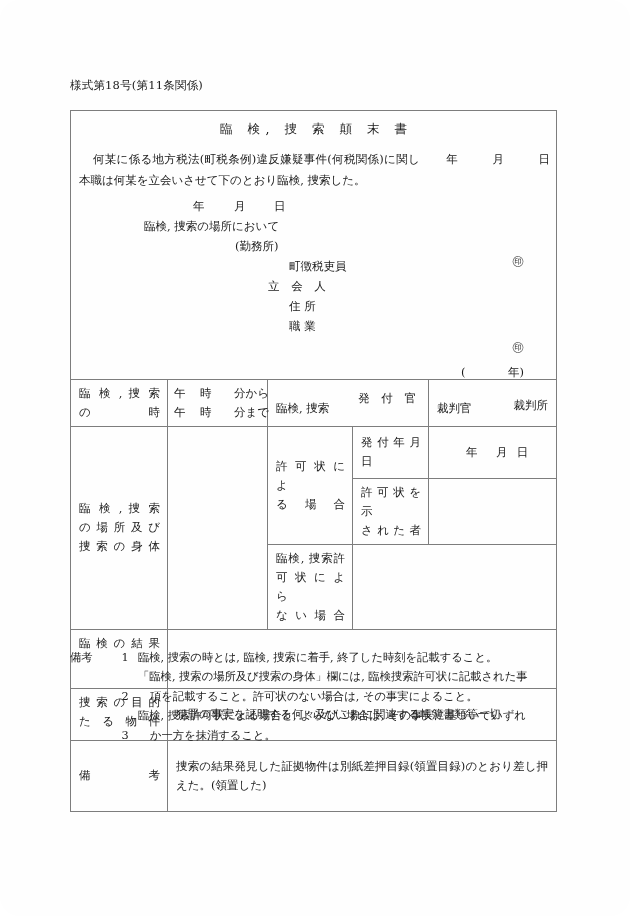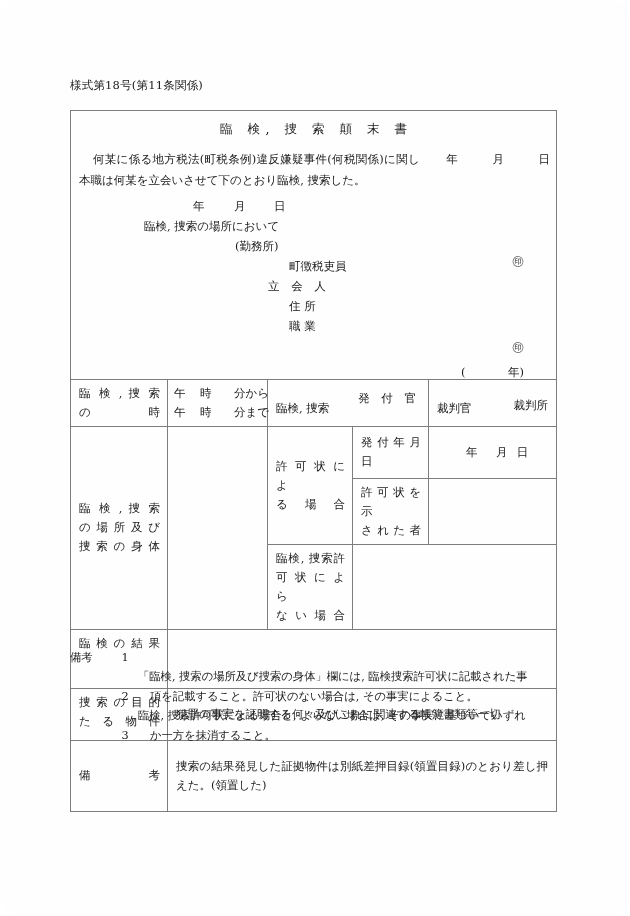--- a/index.html
+++ b/index.html
@@ -297,20 +297,21 @@
       </tr>
 
     </tbody>
   </table>
 
   <div class="notes">
 
     <div class="note-row">
       <div class="note-head">備考</div>
       <div class="note-num">1</div>
+      <div class="note-body">臨検, 捜索の時とは, 臨検, 捜索に着手, 終了した時刻を記載すること。</div>
     </div>
 
     <div class="note-row">
       <div class="note-head"></div>
       <div class="note-num">2</div>
       <div class="note-body">
         <span>「臨検, 捜索の場所及び捜索の身体」欄には, 臨検捜索許可状に記載された事</span>
         <span class="cont">項を記載すること。許可状のない場合は, その事実によること。</span>
       </div>
     </div>

